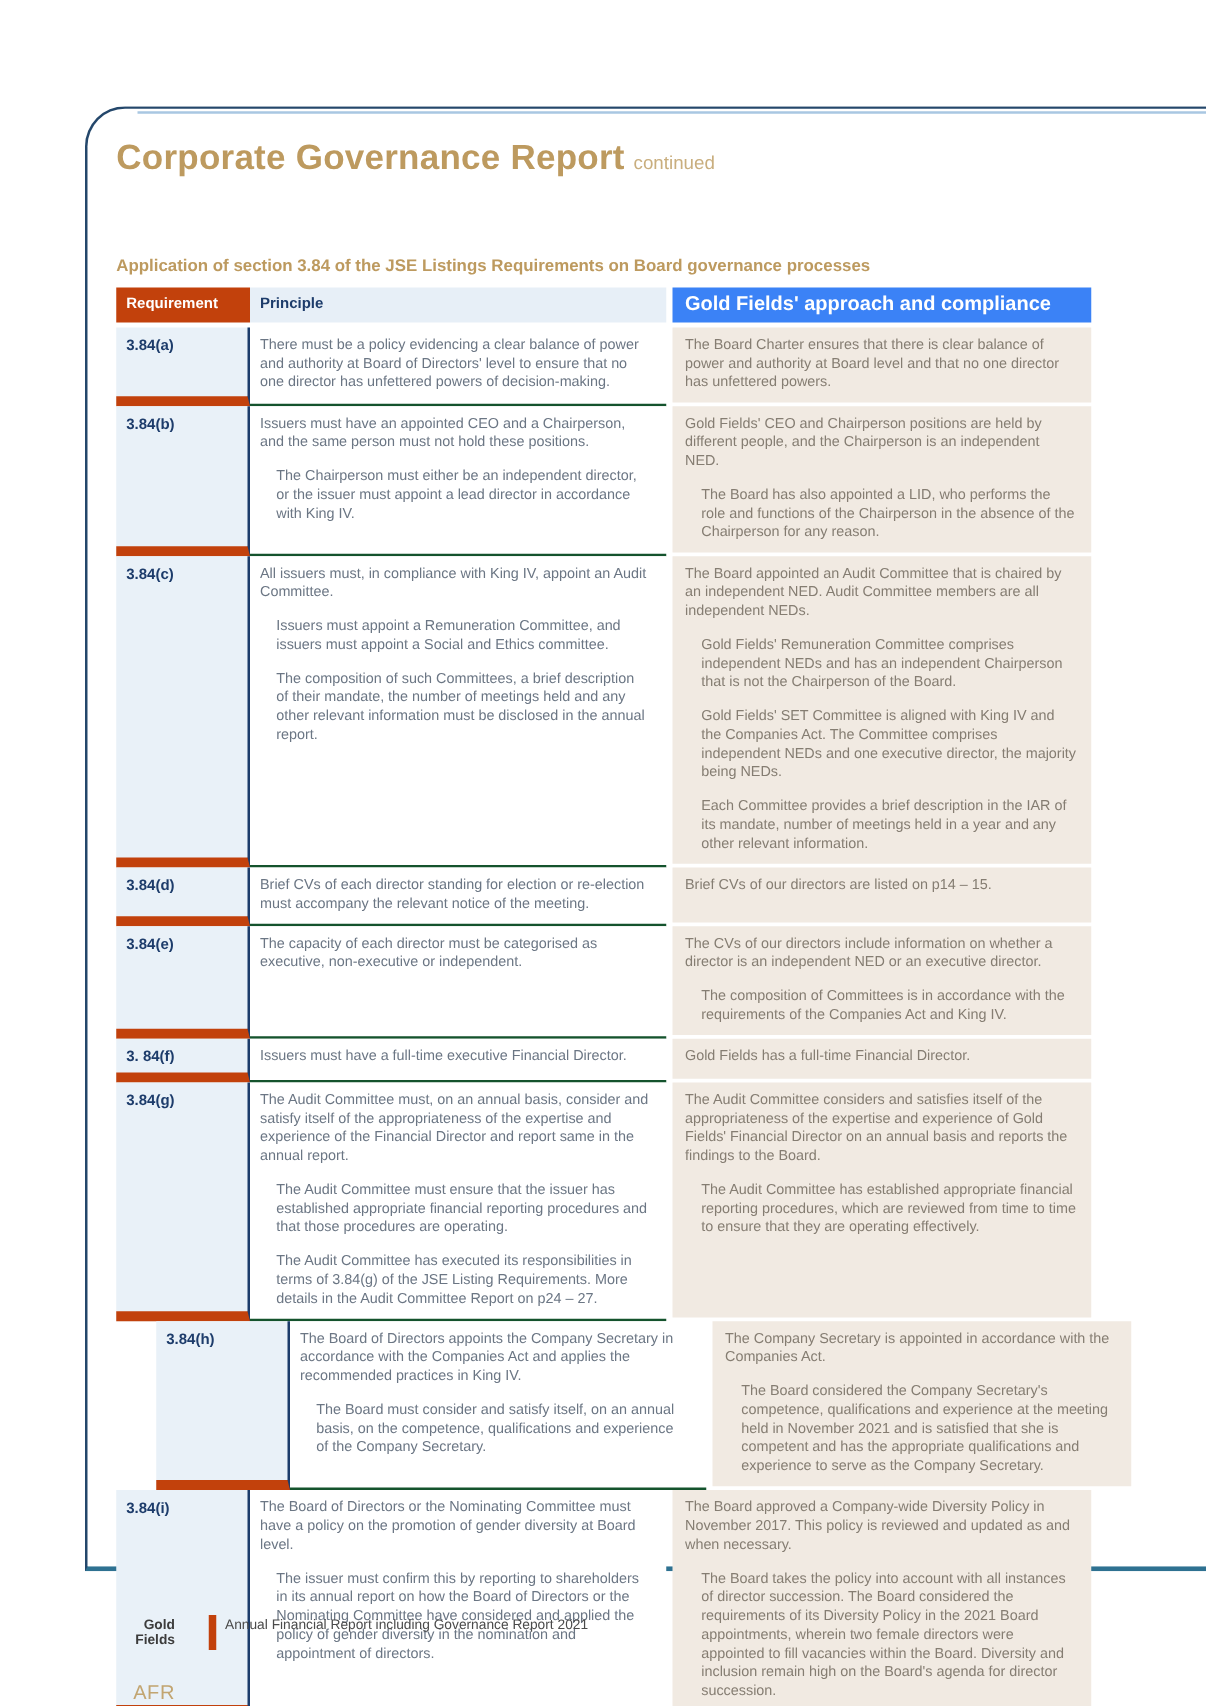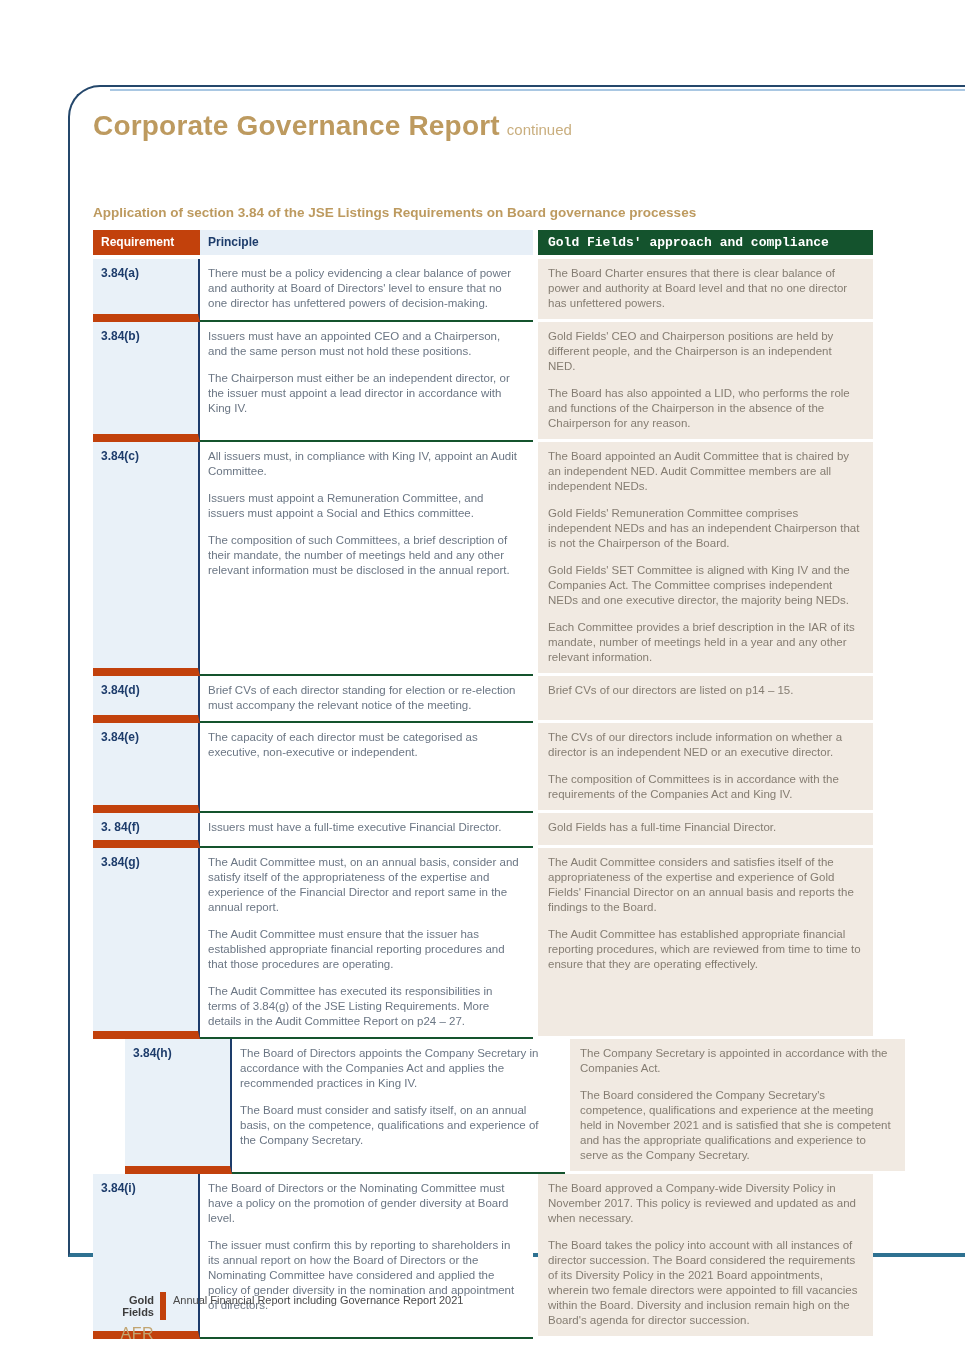--- a/index.html
+++ b/index.html
@@ -36,47 +36,46 @@
   .h-req {
     background:#c2410c; color:#ffffff; font-size:12px; font-weight:bold;
     padding:5px 8px 5px 8px;
   }
   .h-principle {
     background:#e7eff7; color:#1d3c6b; font-size:12px; font-weight:bold;
     padding:5px 8px 5px 8px;
   }
   .h-gap { background:transparent; }
   .h-approach {
-    background:#14532d; color:#ffffff; font-size:13px; font-weight:bold;
+    background:#3b82f6; color:#ffffff; font-size:16px; font-weight:bold;
     padding:5px 8px 5px 10px;
-    font-family:Liberation Mono, monospace;
   }
 
   .c-req {
     background:#e9f1f8; color:#1d3c6b; font-size:12px; font-weight:bold;
     padding:7px 6px 6px 8px;
     border-right:2px solid #1d3c6b;
     border-bottom:8px solid #c2410c;
   }
   .c-principle {
     background:#ffffff; color:#6b7684; font-size:11.5px; line-height:15px;
     padding:7px 14px 8px 8px;
     border-bottom:2px solid #14532d;
   }
   .c-gap { background:transparent; }
   .c-approach-wrap { padding-bottom:3px; }
   .c-approach {
     background:#f1eae2; color:#857d72; font-size:11.5px; line-height:15px;
     padding:7px 12px 8px 10px; height:100%;
   }
-  .c-principle p + p, .c-approach p + p { margin-top:12px; }
-
-  
-  .footer { position:absolute; left:98px; top:1292px; display:grid;
-    grid-template-columns:62px auto; grid-auto-rows:auto; column-gap:0; }
+  .c-principle p + p, .c-approach p + p { margin-top:12px;margin-left:13px; }
+
+  
+  .footer { position:absolute; left:84px; top:1292px; display:grid;
+    grid-template-columns:62px auto; grid-auto-rows:auto; column-gap:0;gap:21px; }
   .f-brand { color:#3c3c3c; font-size:11px; font-weight:bold; text-align:right;
     padding:2px 6px 2px 0; }
   .f-report { color:#4a4a4a; font-size:11px; border-left:6px solid #c2410c;
     padding:2px 0 2px 7px; }
   .f-code { color:#c2a571; font-size:16px; text-align:right; letter-spacing:0.5px;
     padding:5px 6px 2px 0; }
   .f-page { color:#b99659; font-size:16px; border-left:1px solid #c9ae7e;
     padding:5px 0 2px 7px; }
 </style>
 </head>

